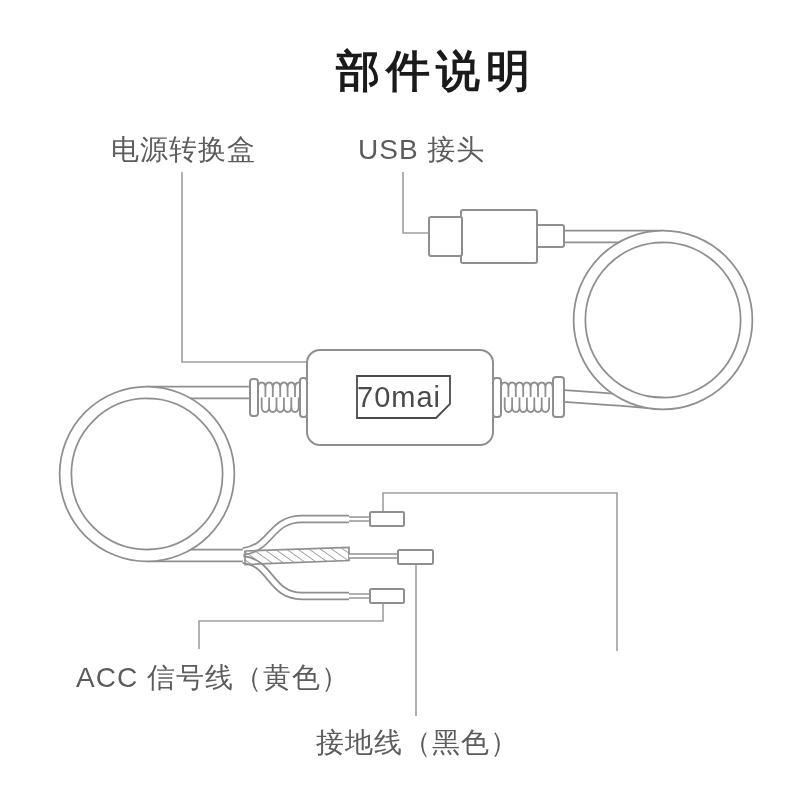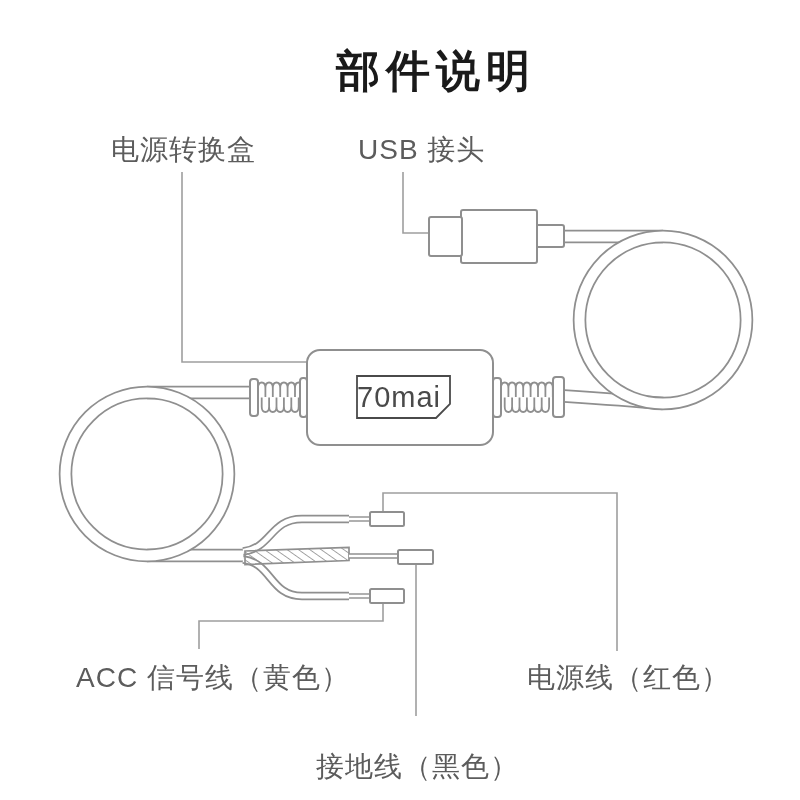--- a/index.html
+++ b/index.html
@@ -12,21 +12,21 @@
     position:absolute;left:0;top:42px;width:800px;text-align:center;
     font-size:44px;font-weight:600;letter-spacing:6px;color:#1a1a1a;margin-left:36px;
   }
   .lbl{
     position:absolute;font-size:28px;font-weight:400;color:#5c5c5c;
     white-space:nowrap;letter-spacing:1px;
   }
   .lbl-powerbox{left:111px;top:131px;}
   .lbl-usb{left:358px;top:131px;}
   .lbl-acc{left:76px;top:659px;}
-  .lbl-ground{left:316px;top:724px;margin-top:24px;}
+  .lbl-ground{left:316px;top:724px;}
   .lbl-powerwire{left:527px;top:659px;}
   svg{position:absolute;left:0;top:0;}
   .leader{stroke:#9e9e9e;stroke-width:1.6;fill:none;}
   .art{stroke:#8f8f8f;stroke-width:2;fill:#ffffff;}
   .artline{stroke:#8f8f8f;stroke-width:1.8;fill:none;}
   .c-out{stroke:#8f8f8f;stroke-width:13.5;fill:none;}
   .c-in{stroke:#ffffff;stroke-width:10;fill:none;}
   .w-out{stroke:#8f8f8f;stroke-width:8.4;fill:none;}
   .w-in{stroke:#ffffff;stroke-width:5;fill:none;}
   .b-out{stroke:#8f8f8f;stroke-width:5.4;fill:none;}
@@ -134,14 +134,13 @@
       <rect class="art" x="307" y="350" width="186" height="95" rx="13"></rect>
       <path class="plate" d="M357,376 H450 V404 L436,418 H357 Z"></path>
       <text class="logo" x="399" y="407" text-anchor="middle">70mai</text>
     </g>
   </svg>
 
   <div class="lbl lbl-usb">USB 接头</div>
   <div class="lbl lbl-powerbox">电源转换盒</div>
   <div class="lbl lbl-acc">ACC 信号线（黄色）</div>
   <div class="lbl lbl-ground">接地线（黑色）</div>
-  <div class="lbl lbl-powerwire">电源线（红色）</div>
 </div>
 
 </body></html>

